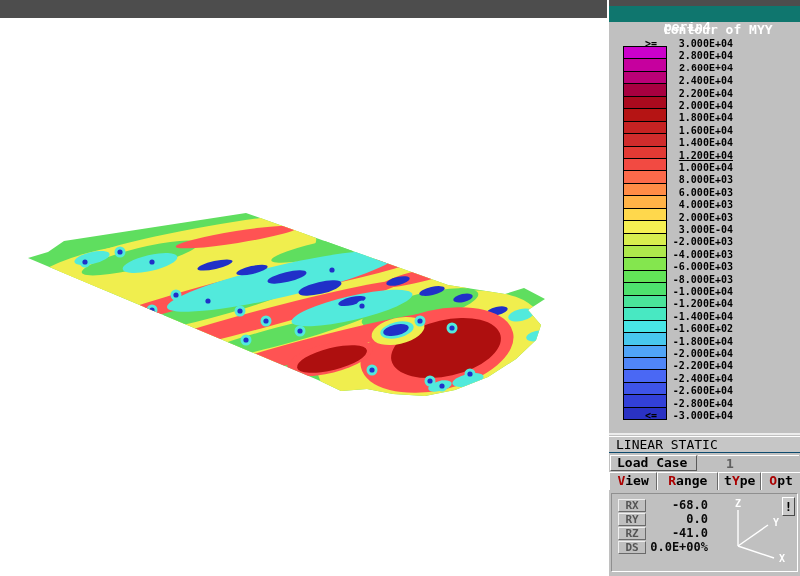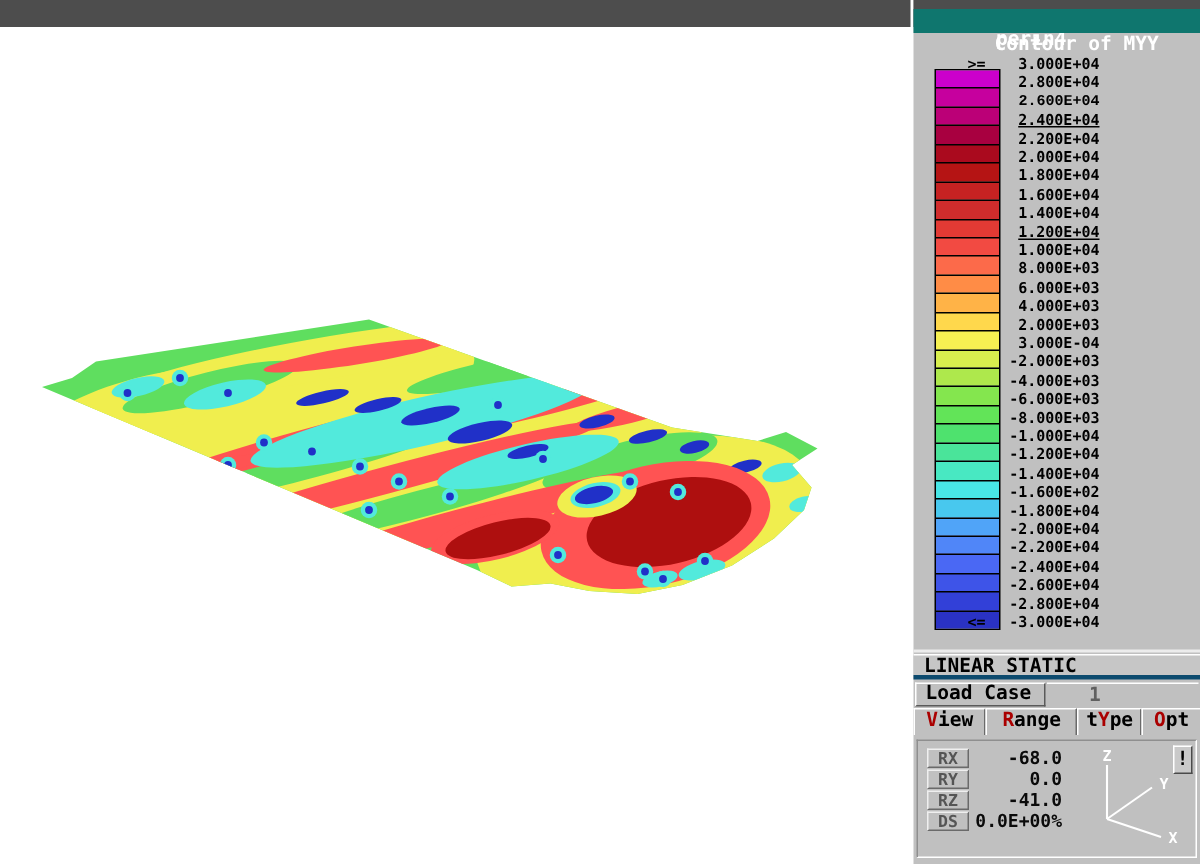--- a/index.html
+++ b/index.html
@@ -19,21 +19,21 @@
   #legend { position:absolute; left:0; top:0; width:191px; height:434px; }
   #swatches { position:absolute; left:14px; top:46px; width:44px; height:374px; border:1px solid #000; display:flex; flex-direction:column; }
   .band { flex:1; }
   .band + .band { border-top:1px solid #000; }
   #labels { position:absolute; left:28px; top:0; width:100px; height:434px; }
   .lrow { position:absolute; left:0; width:96px; display:flex; font-size:10px; font-weight:bold; line-height:12px; color:#000; }
   .lpre { width:20px; text-align:right; margin-right:8px; white-space:pre; }
   .lval { flex:1; text-align:right; white-space:pre; }
 
   .sep { position:absolute; left:0; top:433px; width:191px; height:2px; background:#ececec; }
-  #linstat { position:absolute; left:0; top:436px; width:191px; height:17px; border-top:1px solid #fff; border-bottom:3px solid #0c4a6e; font-size:13px; font-weight:bold; line-height:15px; padding-left:7px; color:#000; background:#c6c6c6; white-space:pre; }
+  #linstat { position:absolute; left:0; top:436px; width:191px; height:17px; border-top:1px solid #fff; border-bottom:1px solid #0c4a6e; font-size:13px; font-weight:normal; line-height:15px; padding-left:7px; color:#000; background:#c6c6c6; white-space:pre; }
 
   #lcrow { position:absolute; left:0; top:455px; width:191px; height:17px; }
   .lc-btn { position:absolute; left:1px; top:0; width:87px; height:16px; background:#c0c0c0; border-top:1px solid #fff; border-left:1px solid #fff; border-right:1px solid #5a5a5a; border-bottom:1px solid #5a5a5a; font-size:13px; font-weight:bold; line-height:14px; padding-left:6px; color:#000; white-space:pre; }
   .lc-val { position:absolute; left:89px; top:0; width:101px; height:16px; border-top:1px solid #fff; color:#606060; font-size:13px; font-weight:bold; line-height:15px; padding-left:28px; white-space:pre; }
 
   #btnrow { position:absolute; left:0; top:472px; width:191px; height:18px; display:flex; }
   .pbtn { height:18px; background:#c0c0c0; border-top:1px solid #fff; border-left:1px solid #fff; border-right:1px solid #6a6a6a; font-size:13px; font-weight:bold; line-height:16px; text-align:center; color:#000; white-space:pre; }
   .pbtn:nth-child(1){ width:52px; }
   .pbtn:nth-child(2){ width:66px; }
   .pbtn:nth-child(3){ width:46px; }
@@ -199,21 +199,21 @@
             <span class="lval">3.000E+04</span>
           </div>
           <div class="lrow" style="top: 50.4px;">
             <span class="lpre"></span>
             <span class="lval">2.800E+04</span>
           </div>
           <div class="lrow" style="top: 62.8px; font-family: Liberation Mono, monospace;">
             <span class="lpre"></span>
             <span class="lval">2.600E+04</span>
           </div>
-          <div class="lrow" style="top: 75.2px; text-decoration: underline;">
+          <div class="lrow" style="top: 75.2px;">
             <span class="lpre"></span>
             <span class="lval">2.400E+04</span>
           </div>
           <div class="lrow" style="top: 87.6px;">
             <span class="lpre"></span>
             <span class="lval">2.200E+04</span>
           </div>
           <div class="lrow" style="top: 100px;">
             <span class="lpre"></span>
             <span class="lval">2.000E+04</span>

